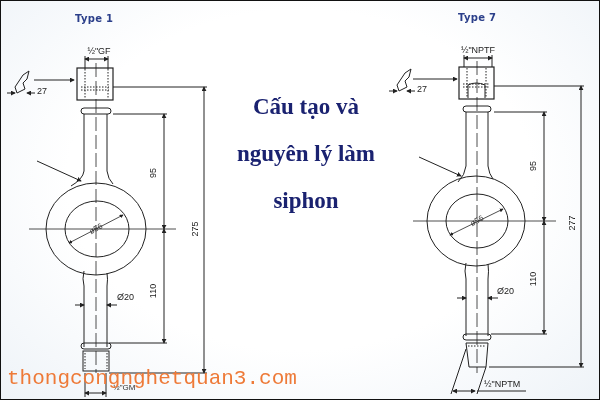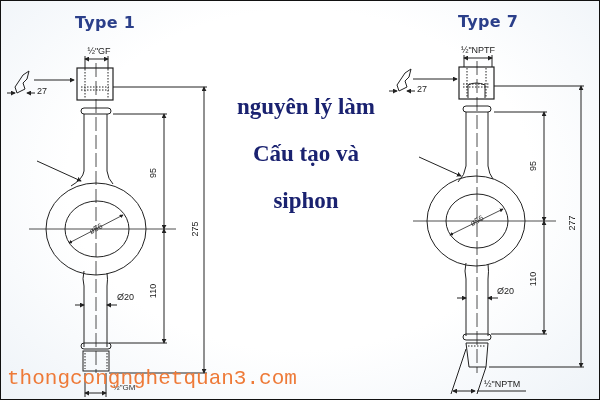--- a/index.html
+++ b/index.html
@@ -5,21 +5,21 @@
   html, body { margin: 0; padding: 0; }
   body { width: 600px; height: 400px; overflow: hidden; background: #ffffff; }
   .frame {
     position: relative; width: 598px; height: 398px;
     border: 1px solid #111;
     background: radial-gradient(ellipse at 50% 45%, #ffffff 55%, #eef3f8 100%);
     overflow: hidden;
   }
   svg { position: absolute; left: 0; top: 0; }
   .type-label {
-    position: absolute; font-family: "DejaVu Sans", sans-serif; font-size: 16px;
+    position: absolute; font-family: "DejaVu Sans", sans-serif; font-size: 10px;
     color: #2b3f8a; font-weight: bold; letter-spacing: 0.3px;
   }
   .title-block {
     position: absolute; left: 222px; top: 82px; width: 166px;
     font-family: "Liberation Serif", serif; font-weight: bold; font-size: 23px;
     color: #1a2270; text-align: center;
   }
   .title-line { height: 47px; line-height: 47px; white-space: nowrap; }
   .watermark {
     position: absolute; left: 6px; top: 366px;
@@ -173,19 +173,19 @@
     <text class="dim" transform="translate(574,222) rotate(-90)" text-anchor="middle" stroke="none">277</text>
     <text class="dimsm" transform="translate(477,222) rotate(-28)" text-anchor="middle" stroke="none">ø56</text>
     <text class="dim" x="496" y="293" stroke="none">Ø20</text>
     <text class="dim" x="483" y="386" stroke="none">½"NPTM</text>
   </svg>
 
   <div class="type-label" style="left:74px; top:12px;">Type 1</div>
   <div class="type-label" style="left:457px; top:11px;">Type 7</div>
 
   <div class="title-block">
+    <div class="title-line">Cấu tạo và</div>
     <div class="title-line">nguyên lý làm</div>
-    <div class="title-line">Cấu tạo và</div>
     <div class="title-line">siphon</div>
   </div>
 
   <div class="watermark">thongcongnghetquan3.com</div>
 </div>
 
 </body></html>

